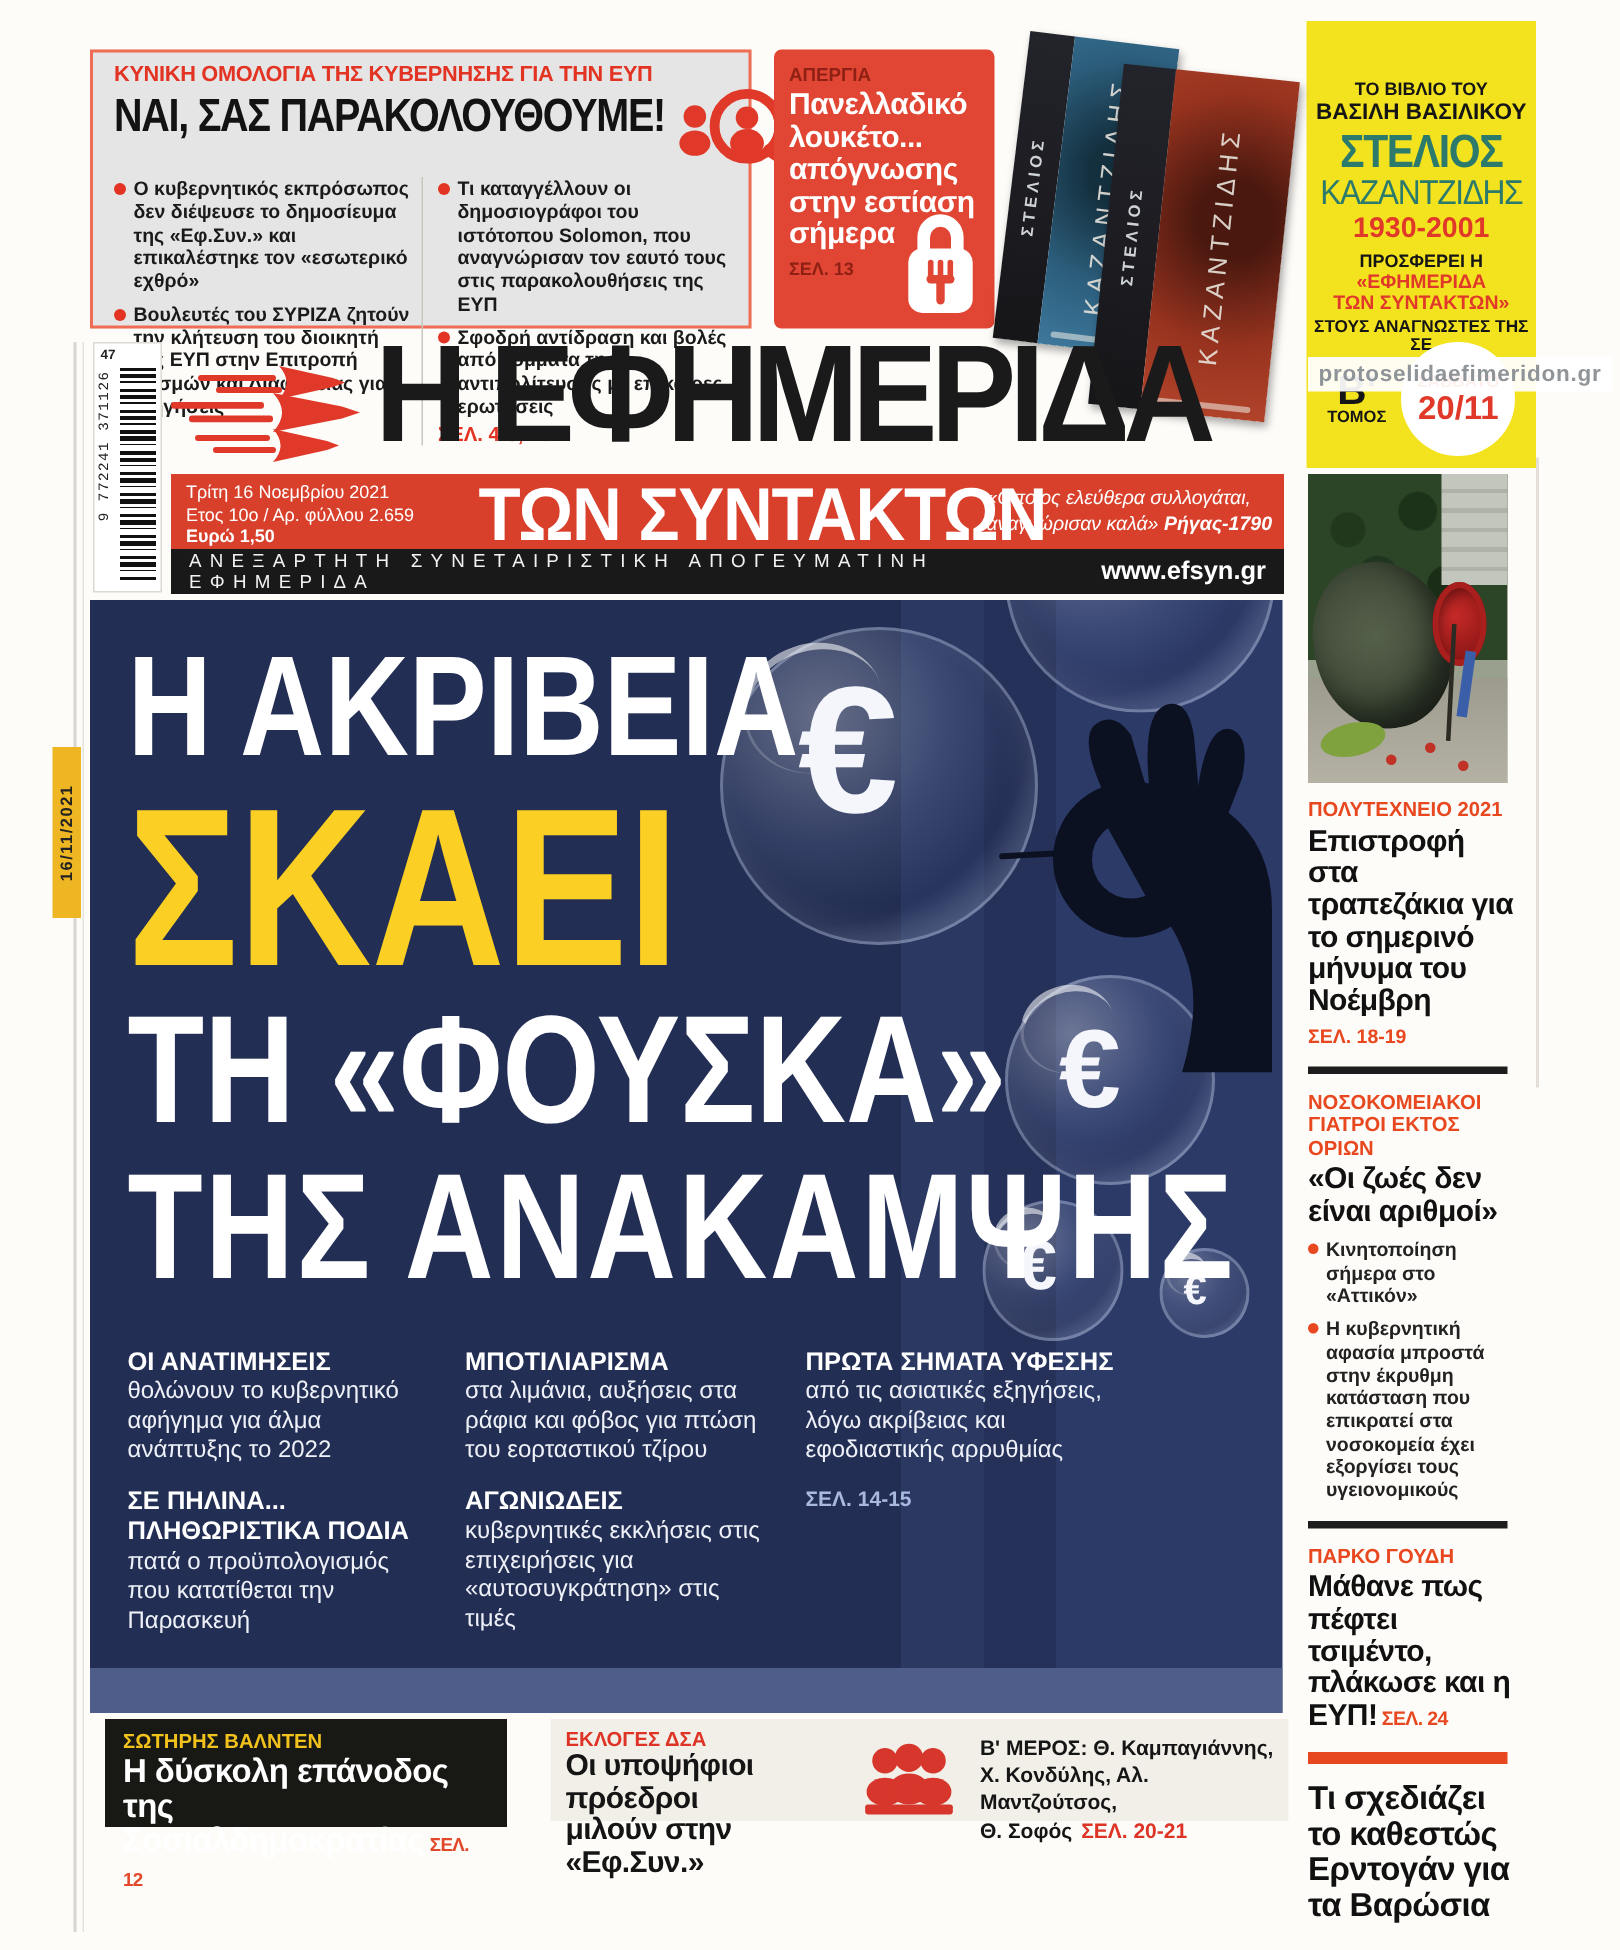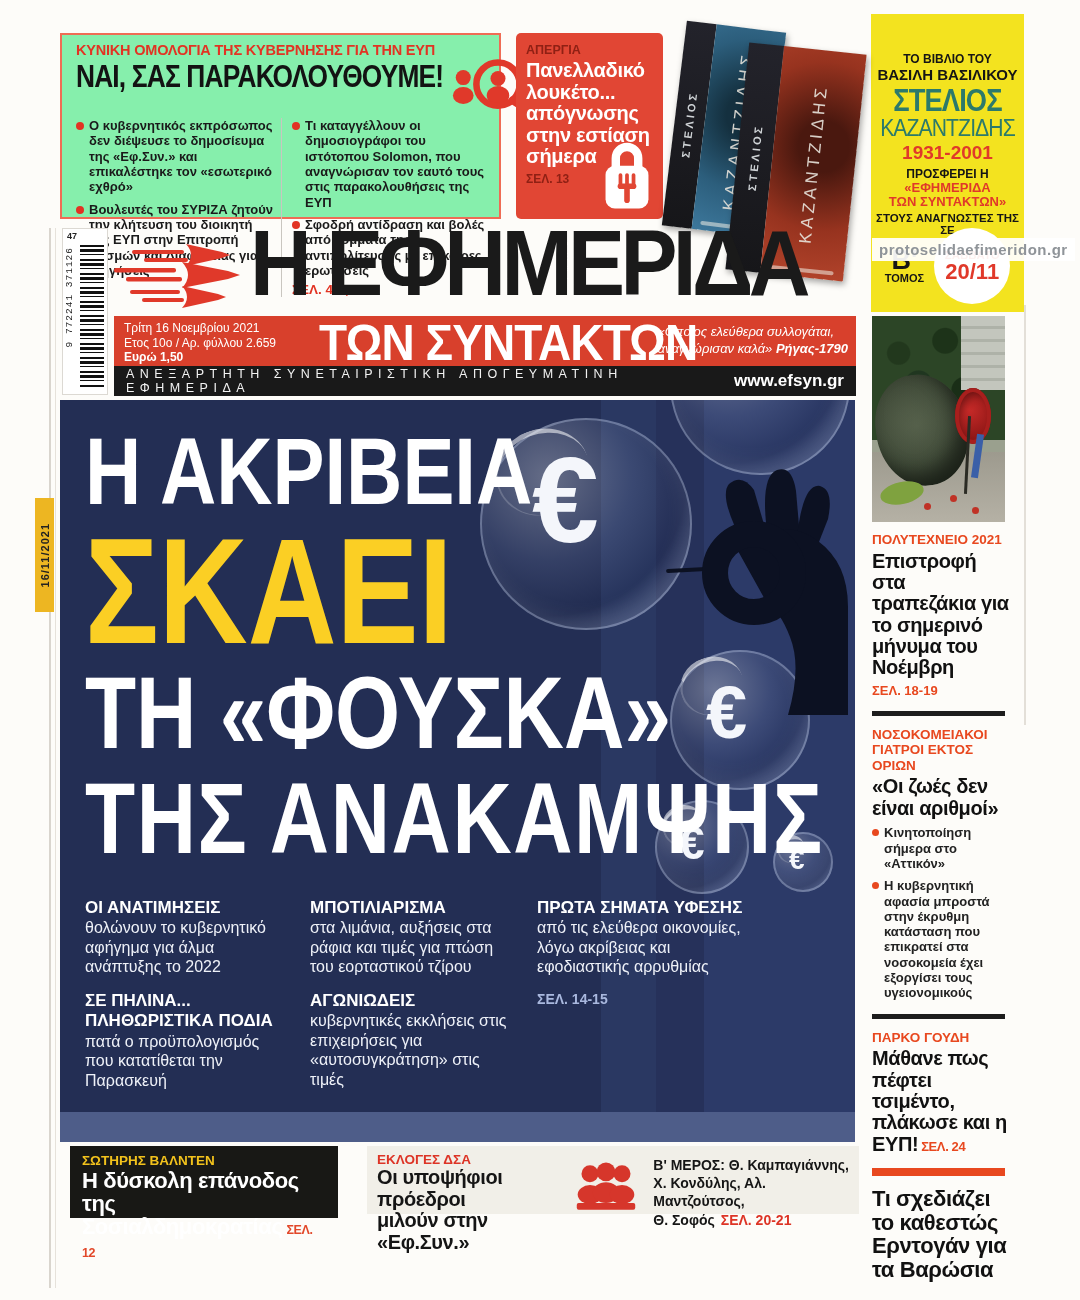--- a/index.html
+++ b/index.html
@@ -11,21 +11,21 @@
   .edge{position:absolute;background:#d9d5ce;}
   .edge.l1{left:49px;top:228px;width:2px;height:1060px;}
   .edge.l2{left:55px;top:228px;width:1px;height:1060px;background:#e6e2db;}
   .edge.r1{left:1024px;top:305px;width:2px;height:420px;background:#e3dfd8;}
 
   
   .stamp{left:35px;top:498px;width:19px;height:114px;background:#edb622;display:flex;align-items:center;justify-content:center;}
   .stamp span{writing-mode:vertical-rl;transform:rotate(180deg);font-size:11px;font-weight:700;color:#222;letter-spacing:1px;}
 
   
-  .eyp{left:60px;top:33px;width:441px;height:186px;background:#86efac;border:2px solid #ef6c55;box-sizing:border-box;padding:7px 10px 6px 14px;}
+  .eyp{left:60px;top:33px;width:441px;height:186px;background:#e5e5e5;border:2px solid #ef6c55;box-sizing:border-box;padding:7px 10px 6px 14px;}
   .eyp-kicker{color:#e23323;font-weight:800;font-size:14.5px;letter-spacing:-.2px;}
   .eyp-hrow{display:flex;align-items:flex-start;}
   .eyp-headline{font-size:31px;font-weight:900;color:#131313;letter-spacing:-1px;white-space:nowrap;transform:scaleX(.85);transform-origin:left top;margin:1px 0 4px;}
   .eyp-hrow svg{flex:0 0 auto;margin-left:-58px;margin-top:-2px;}
   .eyp-cols{display:flex;}
   .eyp-col{width:202px;}
   .eyp-col + .eyp-col{border-left:1px solid #c9c6c0;padding-left:10px;margin-left:8px;}
   .eyp-col li{list-style:none;position:relative;padding-left:13px;margin:0 0 7px;font-size:13px;font-weight:700;color:#1a1a1a;line-height:1.18;}
   .eyp-col ul{margin:0;padding:0;}
   .eyp-col li::before{content:"";position:absolute;left:0;top:4px;width:8px;height:8px;border-radius:50%;background:#e23323;}
@@ -248,21 +248,21 @@
       <span>ΚΑΖΑΝΤΖΙΔΗΣ</span>
       <div class="bfoot"></div>
     </div>
   </div>
 
   <aside class="abs promo">
     <div class="l1">ΤΟ ΒΙΒΛΙΟ ΤΟΥ</div>
     <div class="l2">ΒΑΣΙΛΗ ΒΑΣΙΛΙΚΟΥ</div>
     <div class="l3">ΣΤΕΛΙΟΣ</div>
     <div class="l4">ΚΑΖΑΝΤΖΙΔΗΣ</div>
-    <div class="l5">1931-2001</div>
+    <div class="l5">1930-2001</div>
     <div class="l6">ΠΡΟΣΦΕΡΕΙ Η</div>
     <div class="l7">«ΕΦΗΜΕΡΙΔΑ</div>
     <div class="l8">ΤΩΝ ΣΥΝΤΑΚΤΩΝ»</div>
     <div class="l9">ΣΤΟΥΣ ΑΝΑΓΝΩΣΤΕΣ ΤΗΣ</div>
     <div class="l10">ΣΕ</div>
     <div class="vol-row">
       <div>
         <div class="vol-letter">Β'</div>
         <div class="vol-word">ΤΟΜΟΣ</div>
       </div>
@@ -355,27 +355,27 @@
     </div>
 
     <div class="pcol pc1">
       <div class="h">ΟΙ ΑΝΑΤΙΜΗΣΕΙΣ</div>
       <div class="b">θολώνουν το κυβερνητικό αφήγημα για άλμα ανάπτυξης το 2022</div>
       <div class="h">ΣΕ ΠΗΛΙΝΑ... ΠΛΗΘΩΡΙΣΤΙΚΑ ΠΟΔΙΑ</div>
       <div class="b">πατά ο προϋπολογισμός που κατατίθεται την Παρασκευή</div>
     </div>
     <div class="pcol pc2">
       <div class="h">ΜΠΟΤΙΛΙΑΡΙΣΜΑ</div>
-      <div class="b">στα λιμάνια, αυξήσεις στα ράφια και τιμές για πτώση του εορταστικού τζίρου</div>
+      <div class="b">στα λιμάνια, αυξήσεις στα ράφια και φόβος για πτώση του εορταστικού τζίρου</div>
       <div class="h">ΑΓΩΝΙΩΔΕΙΣ</div>
       <div class="b">κυβερνητικές εκκλήσεις στις επιχειρήσεις για «αυτοσυγκράτηση» στις τιμές</div>
     </div>
     <div class="pcol pc3">
       <div class="h">ΠΡΩΤΑ ΣΗΜΑΤΑ ΥΦΕΣΗΣ</div>
-      <div class="b">από τις ελεύθερα οικονομίες, λόγω ακρίβειας και εφοδιαστικής αρρυθμίας</div>
+      <div class="b">από τις ασιατικές εξηγήσεις, λόγω ακρίβειας και εφοδιαστικής αρρυθμίας</div>
       <div class="pg">ΣΕΛ. 14-15</div>
     </div>
   </section>
 
   <section class="abs valden">
     <div class="k">ΣΩΤΗΡΗΣ ΒΑΛΝΤΕΝ</div>
     <div class="h">
       <span>Η δύσκολη επάνοδος της</span><br>
       <span>Σοσιαλδημοκρατίας</span><span class="pg">ΣΕΛ. 12</span>
     </div>

